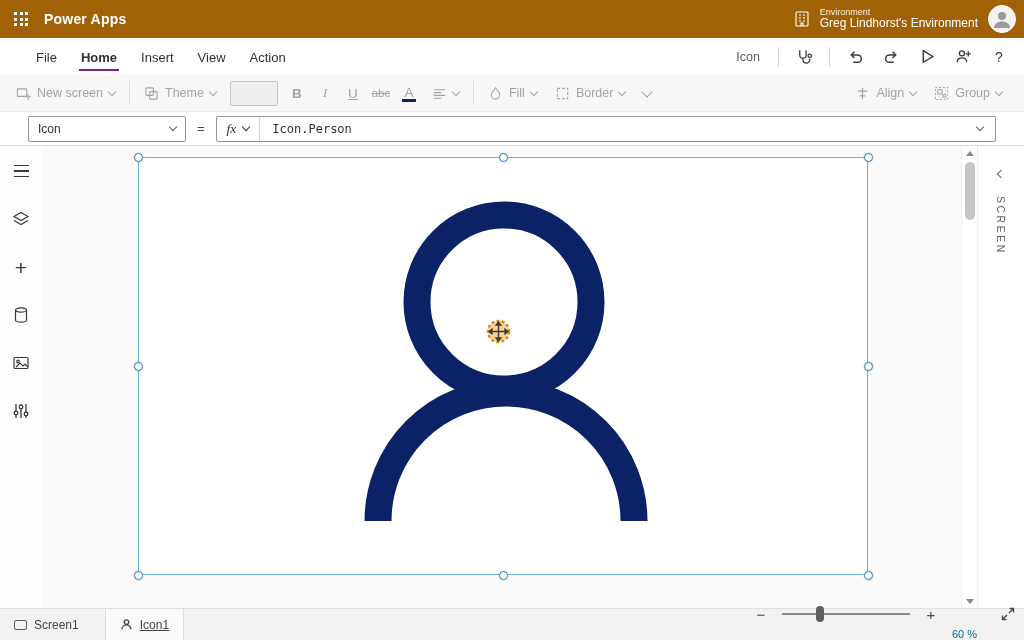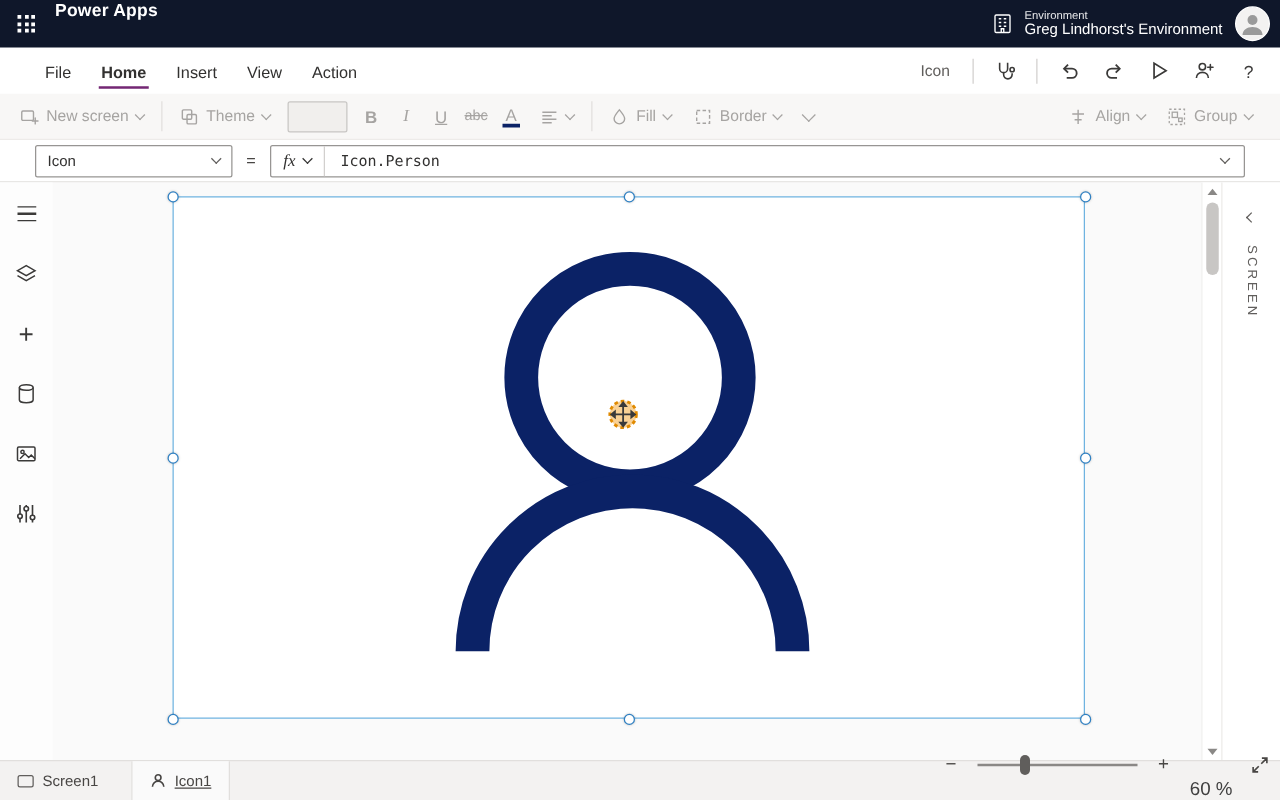--- a/index.html
+++ b/index.html
@@ -1,20 +1,20 @@
 <!DOCTYPE html>
 <html><head>
 <meta charset="utf-8">
 <style>
   * { box-sizing: border-box; margin: 0; padding: 0; }
   html,body { width:1024px; height:640px; overflow:hidden; }
   body { font-family:"Liberation Sans", sans-serif; background:#fff; position:relative; font-size:13px; color:#323130; }
 
   
-  .header { position:absolute; top:0; left:0; right:0; height:38px; background:#0f172a; display:flex; color:#fff; z-index:10; }
+  .header { position:absolute; top:0; left:0; right:0; height:38px; background:#a16207; display:flex; align-items:center; color:#fff; z-index:10; }
   .waffle-btn { width:42px; height:38px; display:flex; align-items:center; justify-content:center; cursor:pointer; }
   .waffle { display:grid; grid-template-columns:repeat(3, 3px); grid-template-rows:repeat(3, 3px); gap:2.5px; }
   .waffle span { width:3px; height:3px; background:#fff; }
   .app-title { font-size:14px; font-weight:700; margin-left:2px; letter-spacing:.2px; }
   .header-right { margin-left:auto; display:flex; align-items:center; gap:10px; padding-right:8px; }
   .env-wrap { display:flex; align-items:center; gap:8px; cursor:pointer; }
   .env-text { display:flex; flex-direction:column; line-height:1.15; text-align:left; }
   .env-label { font-size:9px; opacity:.9; }
   .env-name { font-size:12px; }
   .avatar { width:28px; height:28px; border-radius:50%; background:#f3f2f1; display:flex; align-items:center; justify-content:center; overflow:hidden; border:1.5px solid #ffffff; cursor:pointer; }
@@ -88,21 +88,21 @@
   .status-bar { position:absolute; left:0; right:0; bottom:0; height:32px; background:#f3f2f1; border-top:1px solid #e1dfdd; display:flex; align-items:flex-end; padding:0 2px; font-size:12px; color:#484644; }
   .screen-tab { display:flex; align-items:center; gap:7px; padding:0 12px; height:100%; cursor:pointer; }
   .screen-tab .mini-screen { width:13px; height:10px; border:1.3px solid #605e5c; border-radius:2px; }
   .obj-tab { display:flex; align-items:center; gap:7px; padding:0 14px; height:100%; background:#fafafa; border-left:1px solid #e1dfdd; border-right:1px solid #e1dfdd; cursor:pointer; margin-left:14px;text-decoration:underline; }
   .obj-tab svg { width:13px; height:13px; }
   .zoom-group { margin-left:auto; display:flex; align-items:center; gap:12px; padding-right:4px; }
   .zoom-btn { font-size:15px; color:#484644; width:18px; text-align:center; cursor:pointer; }
   .zoom-slider { position:relative; width:128px; height:16px; cursor:pointer; }
   .zoom-track { position:absolute; left:0; right:0; top:7px; height:2px; background:#8a8886; }
   .zoom-thumb { position:absolute; left:34px; top:0; width:8px; height:16px; background:#605e5c; border-radius:4px; cursor:grab; }
-  .zoom-value { font-size:15px; color:#404040; min-width:34px;margin-top:40px; }
+  .zoom-value { font-size:11px; color:#0369a1; min-width:34px;margin-top:40px; }
   .fit-btn { width:20px; height:20px; display:flex; align-items:center; justify-content:center; color:#484644; cursor:pointer; }
   .fit-btn svg { width:14px; height:14px; }
 </style>
 </head>
 <body>
 
 <div class="header">
   <div class="waffle-btn">
     <div class="waffle">
       <span></span>

